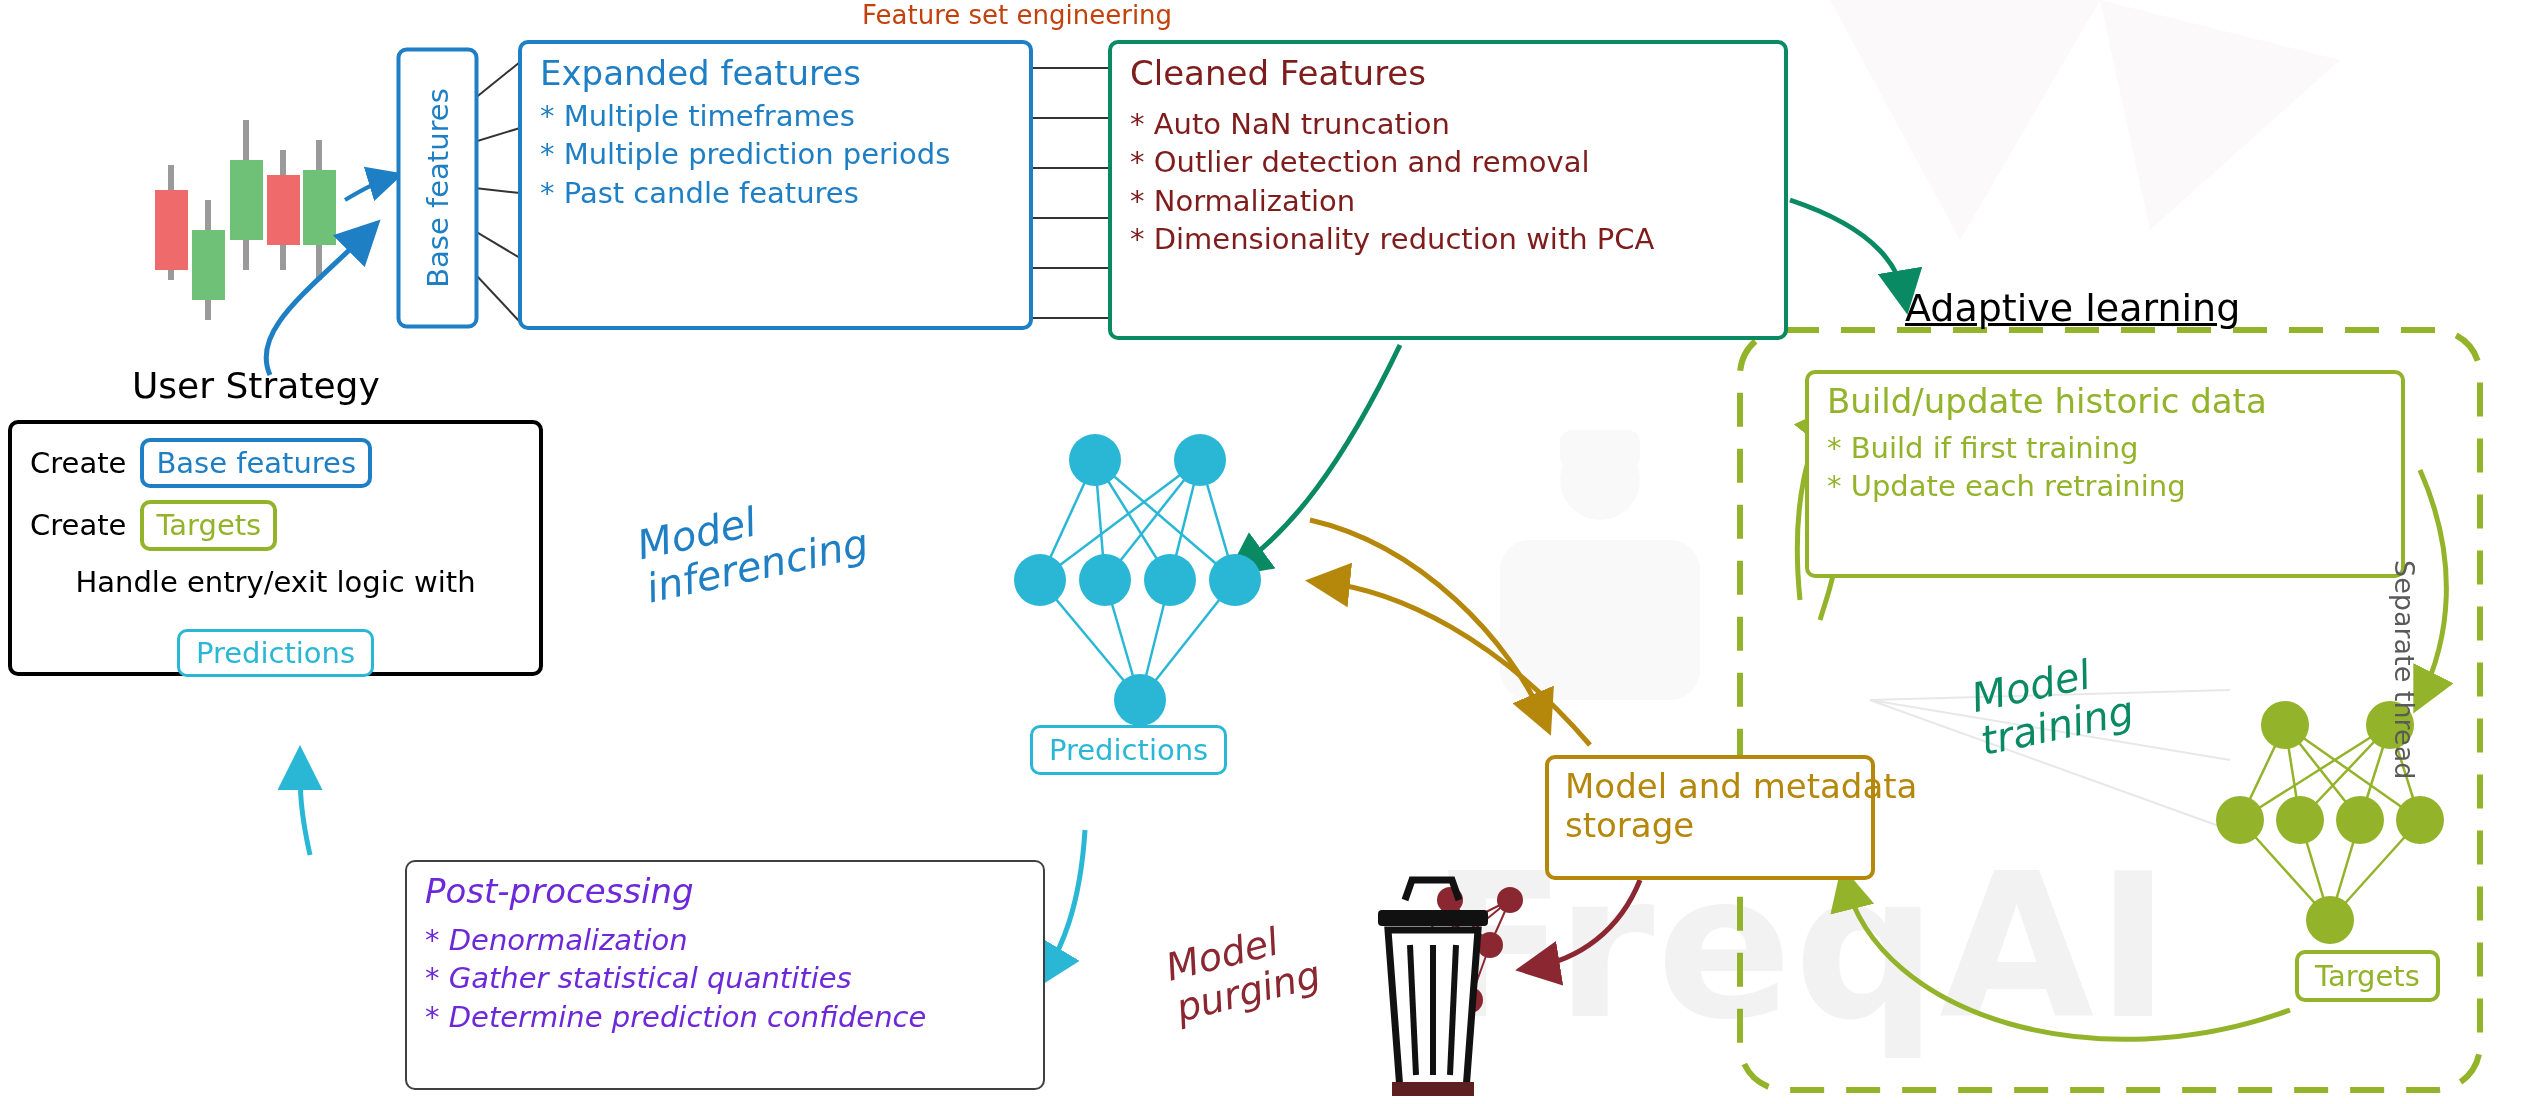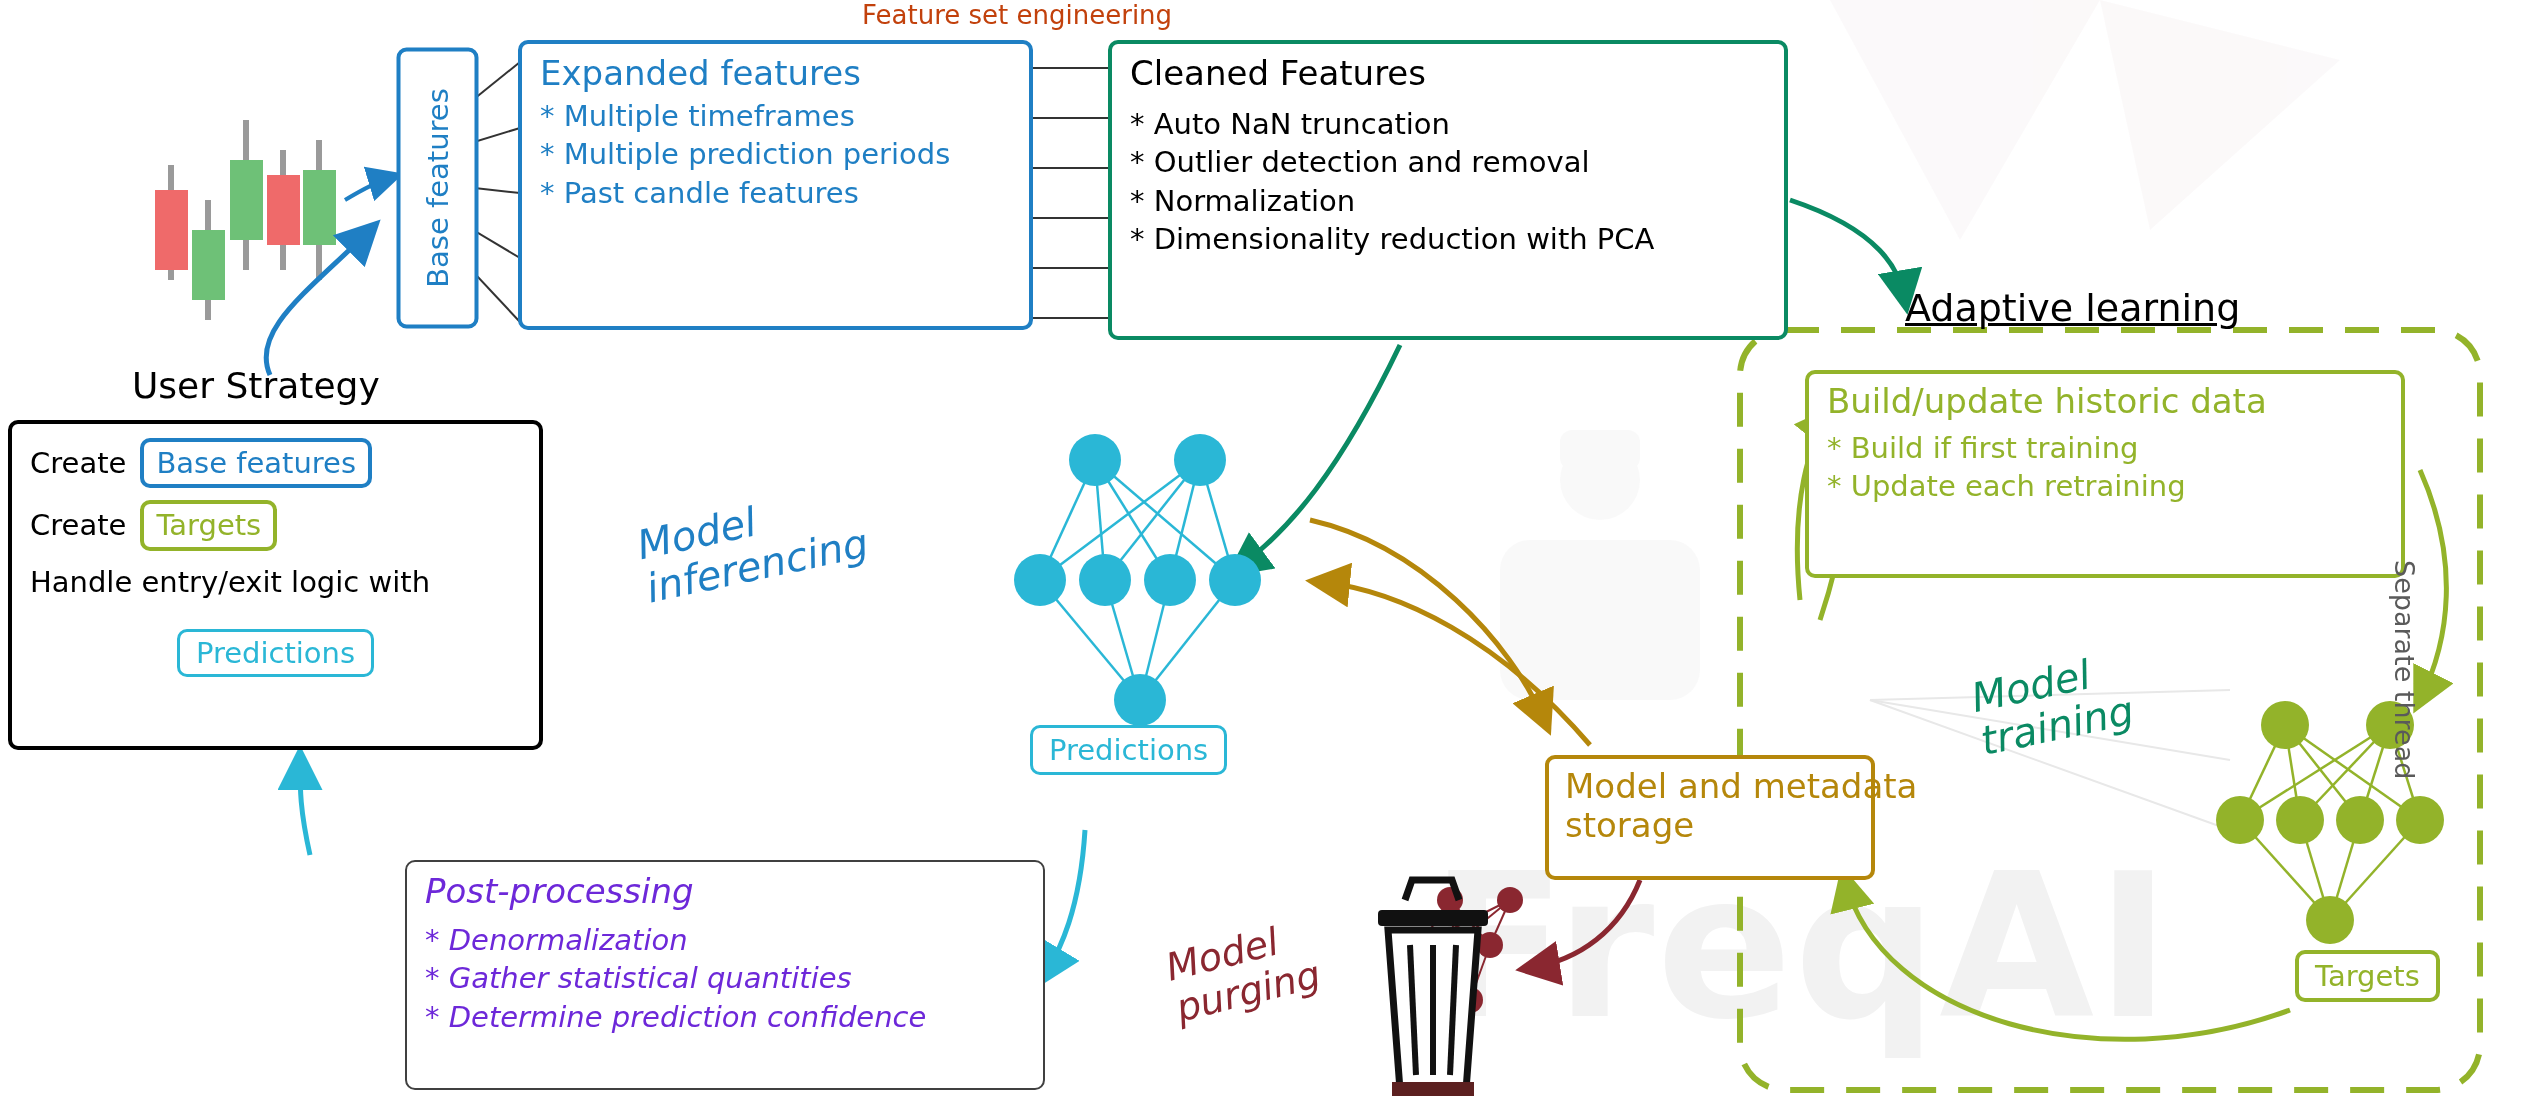--- a/index.html
+++ b/index.html
@@ -14,21 +14,21 @@
 
   
   .box{
     border-radius:10px;background:#ffffff;
     padding:8px 14px;
   }
   .title{font-size:34px;line-height:1.15;white-space:nowrap;}
   .item{font-size:29px;line-height:1.32;white-space:nowrap;}
 
   .blue{border:4px solid #1f7fc4;color:#1f7fc4;}
-  .green{border:4px solid #0a8a63;color:#000000;}
+  .green{border:4px solid #0a8a63;color:#7f1d1d;}
   .teal{border:2px solid #404040;color:#6d28d9;font-style:italic;}
   .cyan{border:3px solid #2ab7d6;color:#2ab7d6;}
   .olive{border:4px solid #93b32a;color:#93b32a;}
   .gold{border:4px solid #b5870b;color:#b5870b;}
   .black{border:4px solid #000000;color:#000000;}
 
   .label-plain{color:#000;font-size:32px;white-space:nowrap;}
   .grey-label{color:#c2410c;font-size:26px;white-space:nowrap;}
 
   .rot{transform-origin:center center;}
@@ -278,21 +278,21 @@
   <div class="node box green" style="left:1108px;top:40px;width:680px;height:300px;padding:10px 18px;">
     <div class="title" style="margin-bottom:12px;">Cleaned Features</div>
     <div class="item">* Auto NaN truncation</div>
     <div class="item">* Outlier detection and removal</div>
     <div class="item">* Normalization</div>
     <div class="item">* Dimensionality reduction with PCA</div>
   </div>
 
   <div class="node label-plain" style="left:132px;top:365px;font-size:36px;">User Strategy</div>
 
-  <div class="node box black" style="left:8px;top:420px;width:535px;height:330px;padding:14px 18px;">
+  <div class="node box black" style="left:8px;top:420px;width:535px;height:256px;padding:14px 18px;text-align:center;">
     <div style="display:flex;align-items:center;gap:14px;margin-bottom:12px;">
       <span class="item" style="color:#000;">Create</span>
       <span class="box blue" style="padding:2px 12px;"><span class="item">Base features</span></span>
     </div>
     <div style="display:flex;align-items:center;gap:14px;margin-bottom:12px;">
       <span class="item" style="color:#000;">Create</span>
       <span class="box olive" style="padding:2px 12px;"><span class="item">Targets</span></span>
     </div>
     <div class="item" style="color:#000;margin-bottom:28px;">Handle entry/exit logic with</div>
     <div style="display:flex;justify-content:center;">

